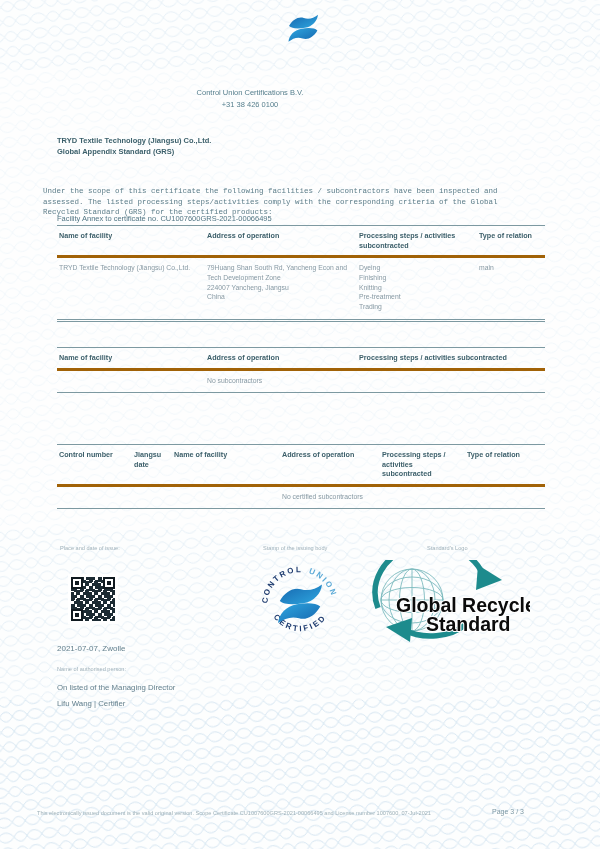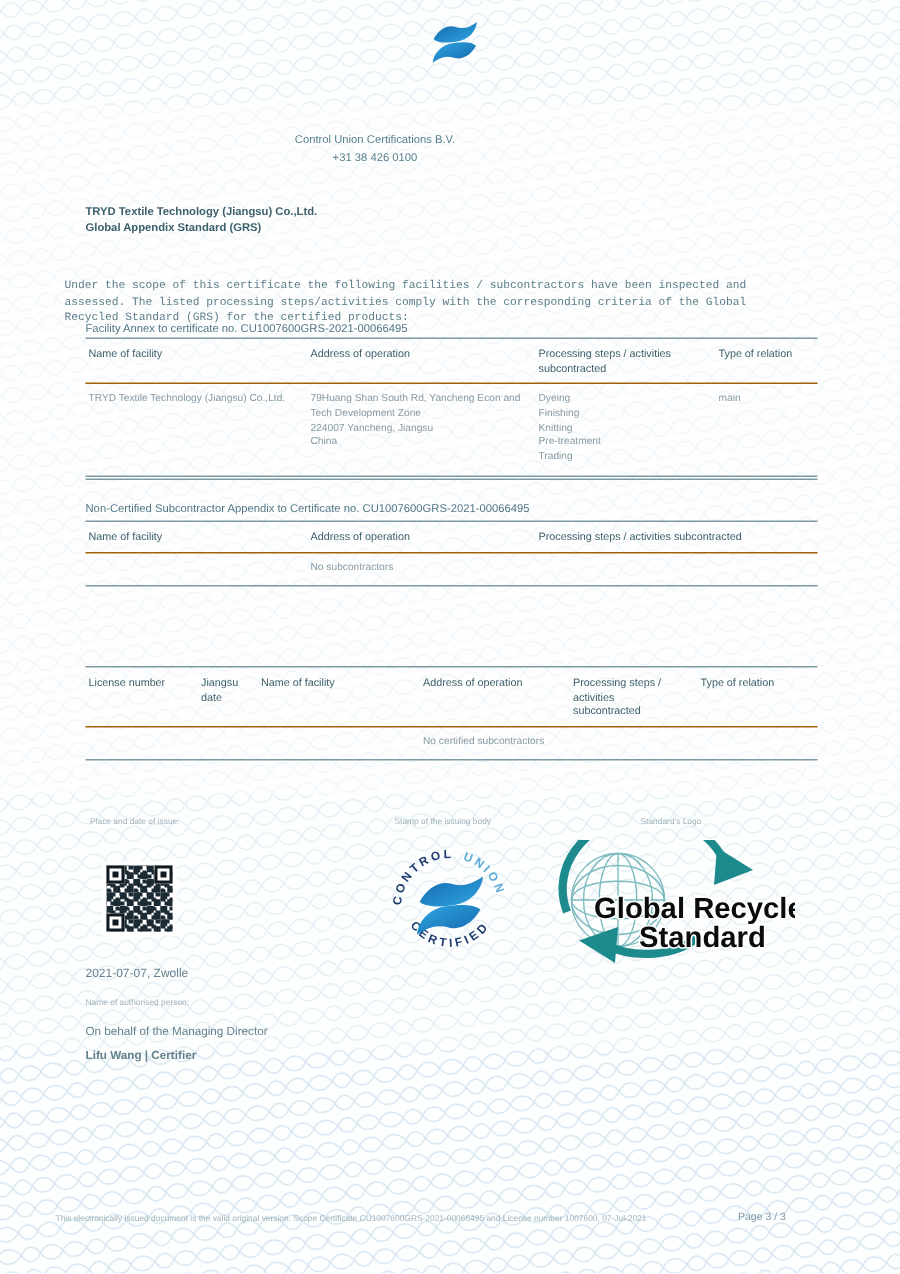--- a/index.html
+++ b/index.html
@@ -17,21 +17,21 @@
             font-size:7.5px; line-height:11.5px; color:#567f8d; }
   .holder { top:135px; left:57px; font-size:7.5px; font-weight:bold;
             line-height:11px; color:#3c606b; }
   .annex-title { top:174px; left:57px; font-size:7.5px; color:#527684;margin-top:40px; }
   .annex-intro { top:186px; left:43px; width:492px; font-size:7.5px;
                  line-height:10.7px; color:#5c7d89;font-family:Liberation Mono, monospace; }
 
   
   .tbl { left:57px; width:488px; }
   .t-head { display:grid; border-top:1.5px solid #7d99a1;
-            border-bottom:1px solid #a16207; font-weight:normal;
+            border-bottom:3px solid #a16207; font-weight:bold;
             font-size:7.2px; color:#3c5f6a; line-height:9.5px; }
   .t-head > div { padding:5px 10px 5px 2px; }
   .t-row { display:grid; font-size:6.8px; color:#8799a3; line-height:9.8px; }
   .t-row > div { padding:5px 10px 7px 2px; }
   .t1 .t-head, .t1 .t-row { grid-template-columns:148px 152px 120px 68px; }
   .t2 .t-head, .t2 .t-row { grid-template-columns:148px 152px 188px; }
   .t3 .t-head, .t3 .t-row { grid-template-columns:75px 40px 108px 100px 85px 80px; }
   .t1 .t-row { border-bottom:3px double #7d99a1; }
   .t2 .t-row, .t3 .t-row { border-bottom:1px solid #7d99a1; }
   .step { display:block; }
@@ -47,21 +47,21 @@
       repeating-conic-gradient(transparent 0% 25%, #1c2b33 0% 50%);
     background-size:6px 6px, 9px 9px; }
   .finder { position:absolute; width:12px; height:12px; background:#ffffff;
             border:2px solid #101a20; }
   .finder::after { content:""; position:absolute; inset:2px; background:#101a20; }
   .f-tl { left:0; top:0; } .f-tr { right:0; top:0; } .f-bl { left:0; bottom:0; }
 
   .issue-date { top:644px; left:57px; font-size:8px; color:#64808d;text-align:right; }
   .auth-label { top:666px; left:57px; }
   .on-behalf  { top:683px; left:57px; font-size:7.8px; color:#64808d; }
-  .signer     { top:699px; left:57px; font-size:7.8px; color:#64808d;font-weight:bold; }
+  .signer     { top:699px; left:57px; font-size:7.8px; color:#64808d; }
 
   .footer-note { top:810px; left:37px; font-size:5.6px; color:#9db0b8; }
   .page-ind    { top:808px; left:492px; font-size:7px; color:#7d98a4; }
 </style>
 </head>
 <body>
 
 <div class="page">
 
   <svg class="bg" width="600" height="849" aria-hidden="true">
@@ -124,37 +124,36 @@
         <span class="step">Dyeing</span>
         <span class="step">Finishing</span>
         <span class="step">Knitting</span>
         <span class="step">Pre-treatment</span>
         <span class="step">Trading</span>
       </div>
       <div>main</div>
     </div>
   </div>
 
-  <div class="layer sec-title" style="top:333px;">Non-Certified Subcontractor Appendix to Certificate no. CU1007600GRS-2021-00066495</div>
   <div class="layer tbl t2" style="top:347px;">
     <div class="t-head">
       <div>Name of facility</div>
       <div>Address of operation</div>
       <div>Processing steps / activities subcontracted</div>
     </div>
     <div class="t-row">
       <div></div>
       <div>No subcontractors</div>
       <div></div>
     </div>
   </div>
 
   <div class="layer tbl t3" style="top:444px;">
     <div class="t-head">
-      <div>License number</div>
+      <div>Control number</div>
       <div>Jiangsu date</div>
       <div>Name of facility</div>
       <div>Address of operation</div>
       <div>Processing steps / activities subcontracted</div>
       <div>Type of relation</div>
     </div>
     <div class="t-row">
       <div></div>
       <div></div>
       <div></div>
@@ -214,19 +213,19 @@
       <polygon points="44,58 18,67 42,82" fill="#1d8b8d"></polygon>
     </g>
     <g font-family="Liberation Sans, sans-serif" font-weight="bold" fill="#0b0b0b" stroke="#ffffff" stroke-width="2" paint-order="stroke">
       <text x="28" y="52" font-size="19.5">Global Recycled</text>
       <text x="58" y="71" font-size="19.5">Standard</text>
     </g>
   </svg>
 
   <div class="layer issue-date">2021-07-07, Zwolle</div>
   <div class="layer tiny-label auth-label">Name of authorised person:</div>
-  <div class="layer on-behalf">On behalf of the Managing Director</div>
+  <div class="layer on-behalf">On listed of the Managing Director</div>
   <div class="layer signer">Lifu Wang | Certifier</div>
 
   <div class="layer footer-note">This electronically issued document is the valid original version. Scope Certificate CU1007600GRS-2021-00066495 and License number 1007600, 07-Jul-2021</div>
   <div class="layer page-ind">Page 3 / 3</div>
 
 </div>
 
 </body></html>

